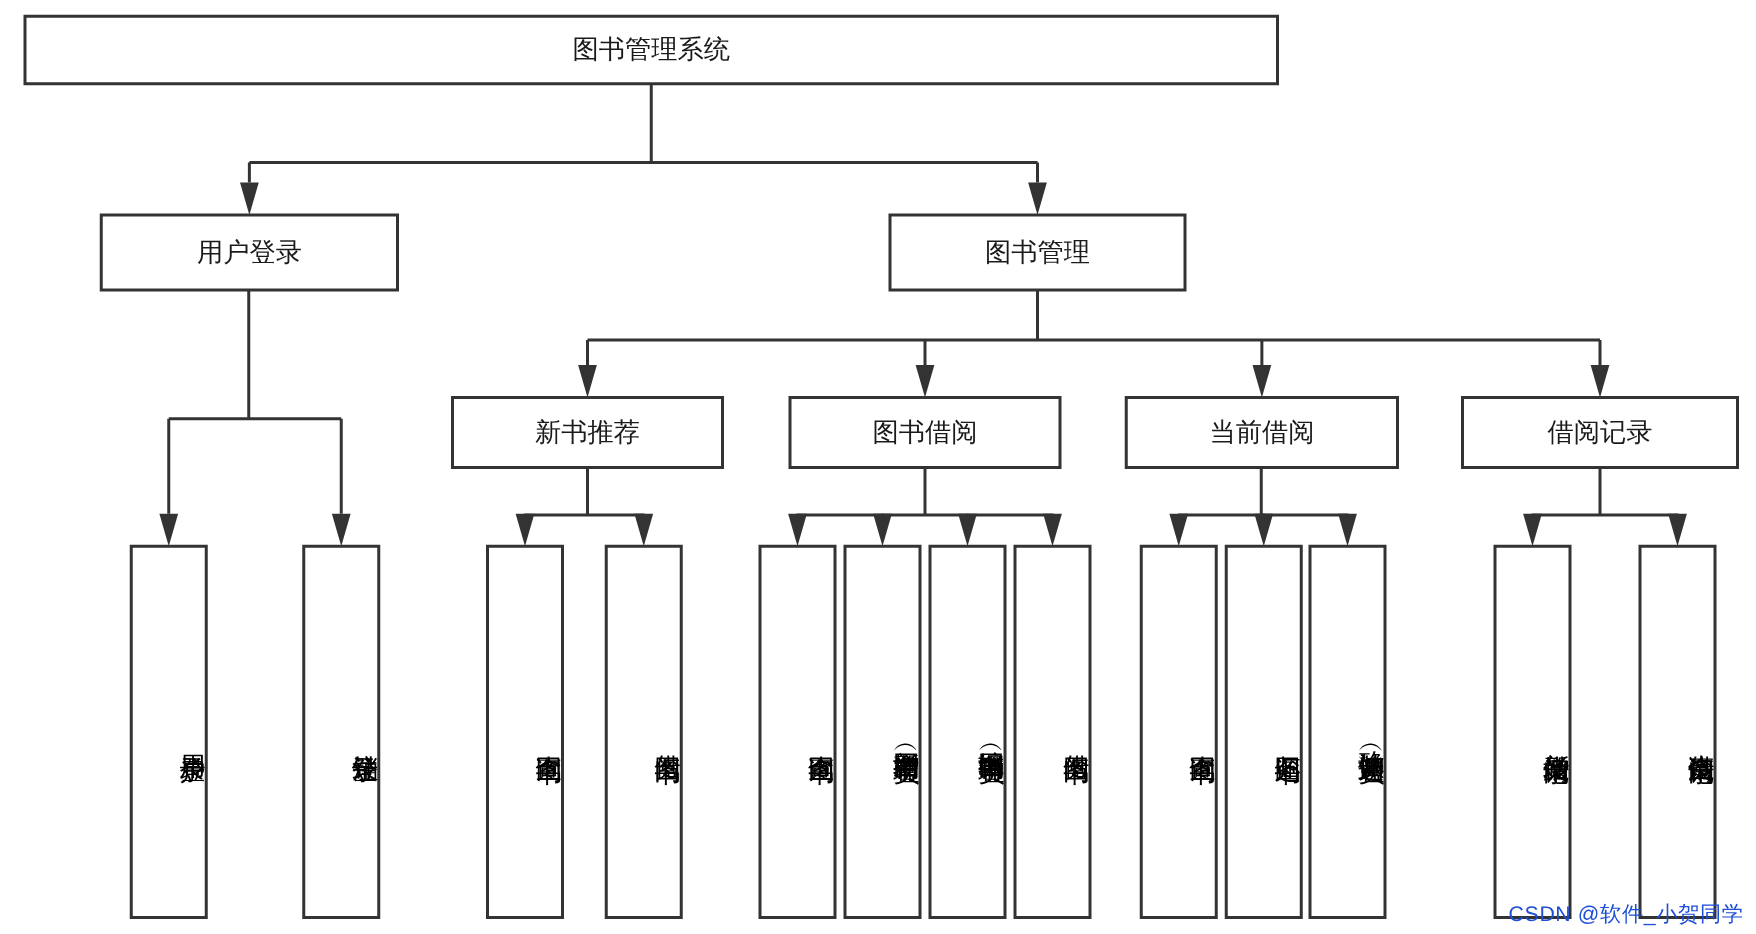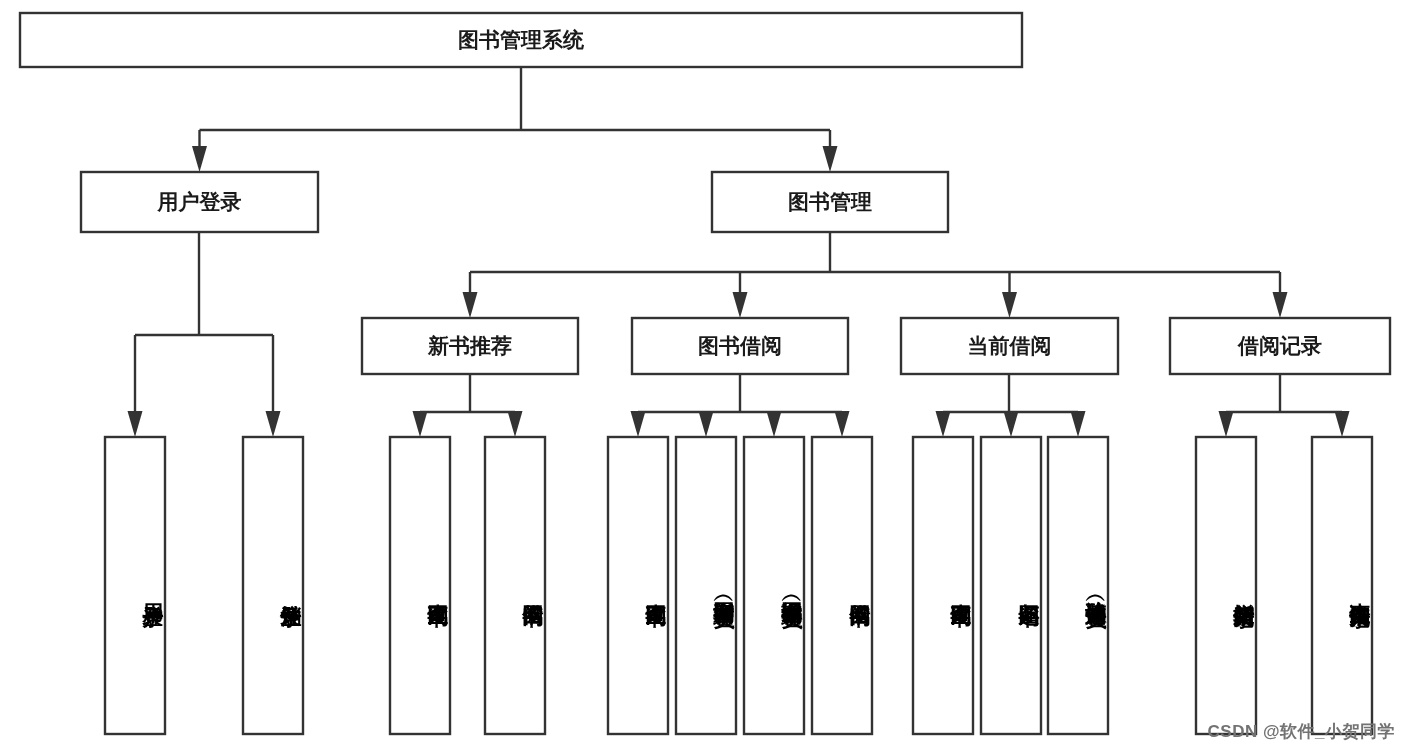--- a/index.html
+++ b/index.html
@@ -11,21 +11,20 @@
     width: 1405px;
     height: 747px;
     font-family: "Liberation Sans", "DejaVu Sans", sans-serif;
     overflow: hidden;
     position: relative;
   }
   #diagram-root {
     position: relative;
     width: 1405px;
     height: 747px;
-    font-weight: bold;
   }
   svg.diagram {
     position: absolute;
     top: 0;
     left: 0;
     width: 1405px;
     height: 747px;
     display: block;
   }
   .node-box {
@@ -72,21 +71,21 @@
     padding-top: 6px;
     display: flex;
     justify-content: center;
   }
   .watermark {
     position: absolute;
     right: 10px;
     bottom: 4px;
     font-family: "Liberation Sans", "DejaVu Sans", sans-serif;
     font-size: 17px;
-    color: #737373;
+    color: #1d4ed8;
     white-space: nowrap;
     letter-spacing: 0.5px;
   }
 </style>
 </head>
 <body>
 
 <div id="diagram-root">
   <svg class="diagram" viewBox="0 0 1405 747">
     <g id="edge-layer">

